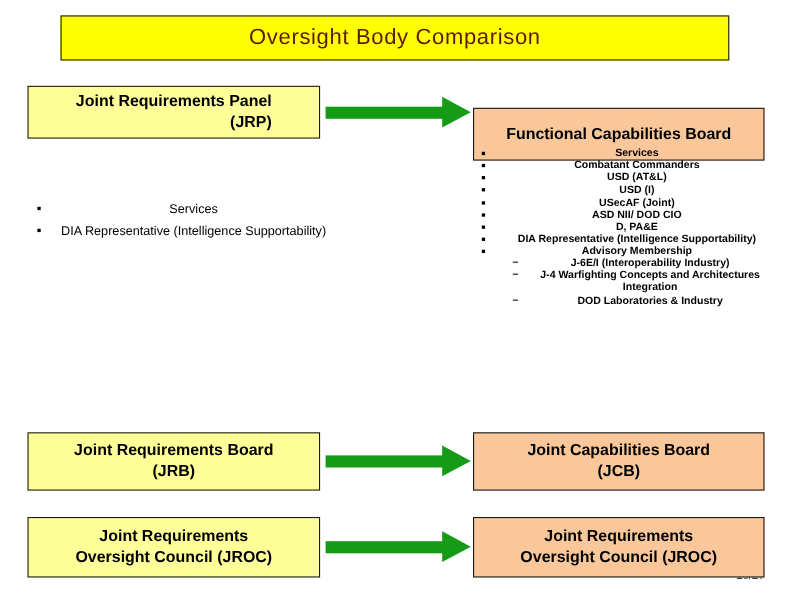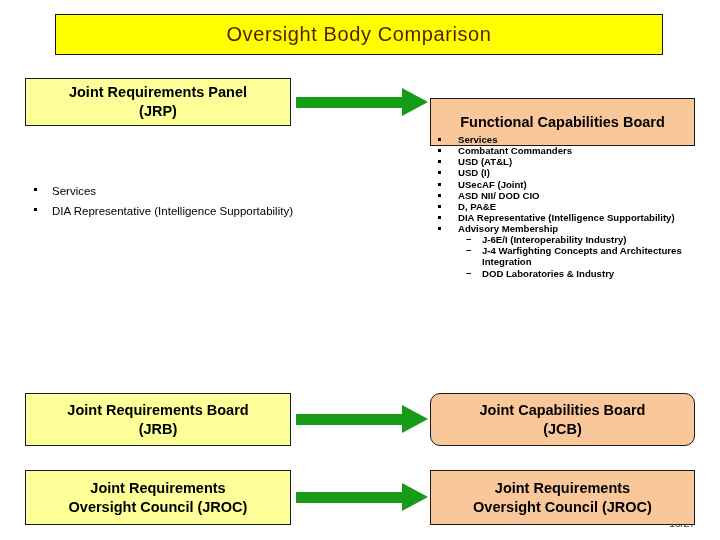--- a/index.html
+++ b/index.html
@@ -58,24 +58,24 @@
     font-weight: bold;
     font-size: 14.5px;
     line-height: 1.30;
     color: #000000;
   }
   .box.yellow { background: #FFFF99; }
   .box.orange { background: #FAC79A; }
   .box span { display: block; }
 
   
-  #box-jrp   { left: 25px;  top: 78px;  width: 266px; height: 48px; }
+  #box-jrp   { left: 25px;  top: 78px;  width: 266px; height: 48px; text-align: right; }
   #box-fcb   { left: 430px; top: 78px;  width: 265px; height: 48px; margin-top: 20px; }
   #box-jrb   { left: 25px;  top: 393px; width: 266px; height: 53px; text-align: center; }
-  #box-jcb   { left: 430px; top: 393px; width: 265px; height: 53px; border-radius: 10px; }
+  #box-jcb   { left: 430px; top: 393px; width: 265px; height: 53px; }
   #box-jroc-l{ left: 25px;  top: 470px; width: 266px; height: 55px; }
   #box-jroc-r{ left: 430px; top: 470px; width: 265px; height: 55px; }
 
   
   .arrow {
     position: absolute;
     height: 28px;
   }
   .arrow .shaft {
     position: absolute;
@@ -107,20 +107,21 @@
   .bullets {
     position: absolute;
     margin: 0;
     padding: 0;
     list-style: none;
   }
   .bullets li {
     position: relative;
     margin: 0;
     padding: 0;
+    text-align: center;
   }
 
   
   #list-jrp {
     left: 30px;
     top: 184px;
     width: 270px;
   }
   #list-jrp > li {
     font-size: 11.5px;

